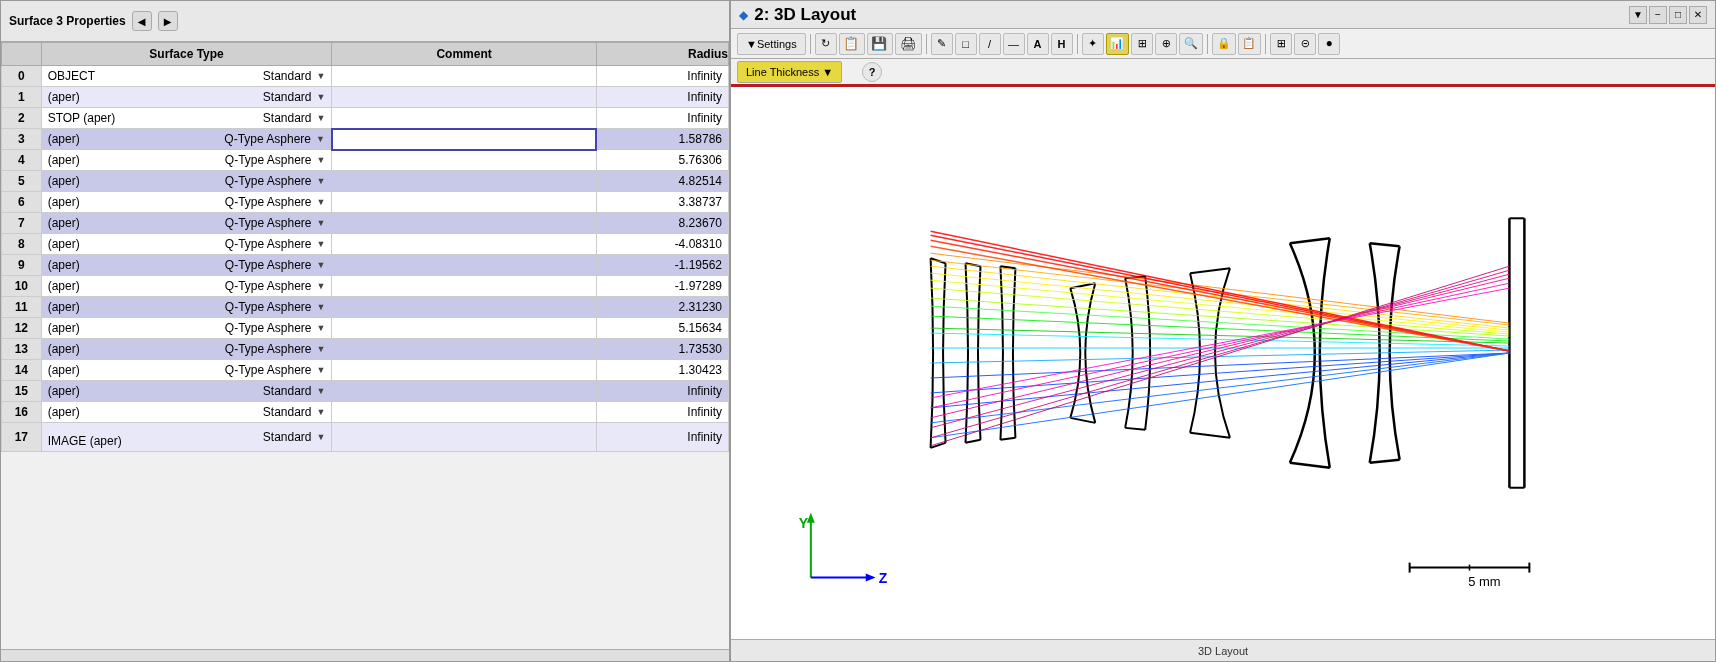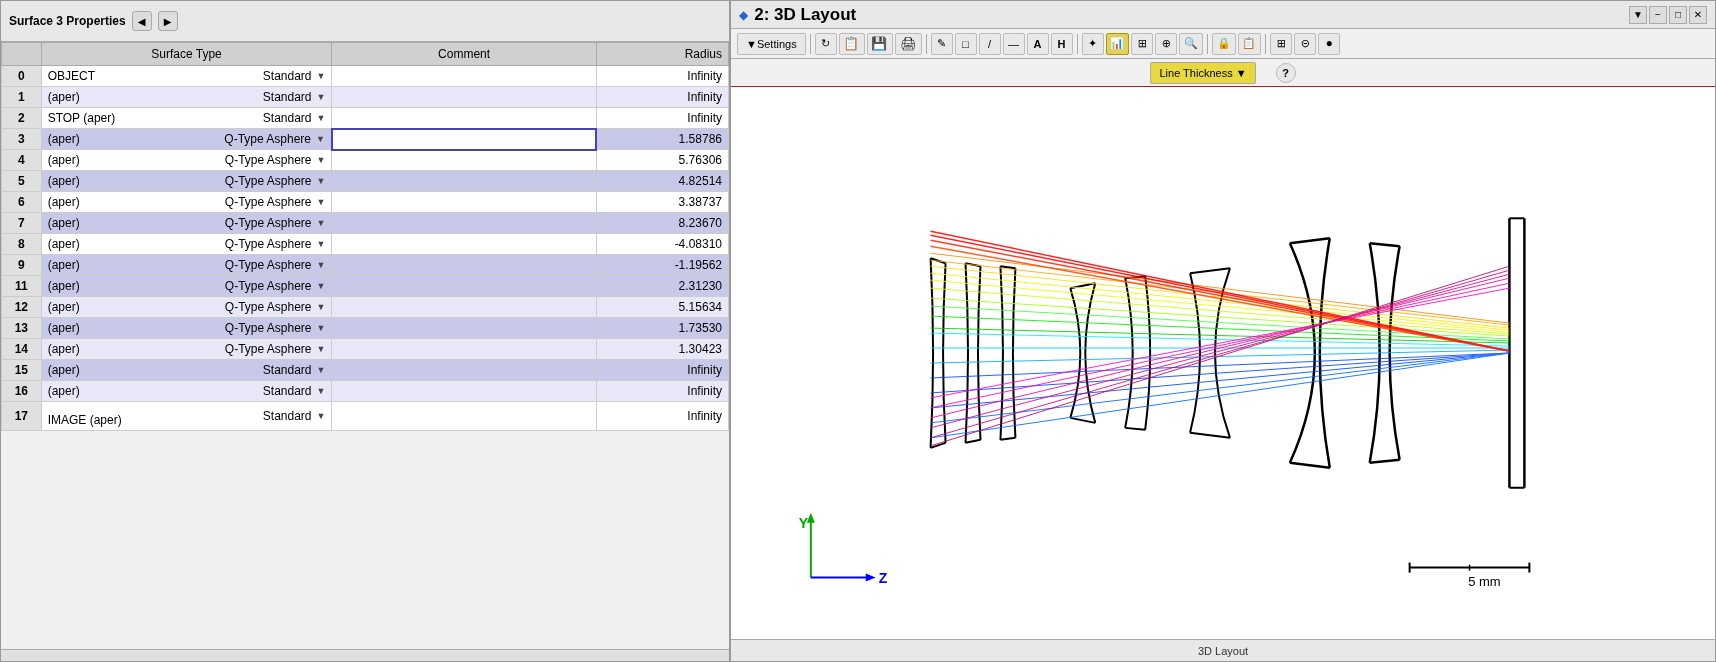--- a/index.html
+++ b/index.html
@@ -59,23 +59,23 @@
 
     table {
       width: 100%;
       border-collapse: collapse;
       font-size: 12px;
     }
 
     table thead th {
       background: #d0d0d0;
       border: 1px solid #aaa;
-      padding: 4px 6px;
+      padding: 4px 0;
       text-align: center;
-      font-weight: normal;
+      font-weight: bold;
       position: sticky;
       top: 0;
       z-index: 1;
     }
 
     table tbody tr td {
       border: 1px solid #ccc;
       padding: 3px 6px;
     }
 
@@ -217,27 +217,26 @@
 
     .toolbar-separator {
       width: 1px;
       height: 20px;
       background: #aaa;
       margin: 0 2px;
     }
 
     .second-toolbar {
       background: #f0f0f0;
-      border-bottom: 1px solid #b91c1c;
+      border-bottom: 3px solid #b91c1c;
       padding: 3px 6px;
       display: flex;
       align-items: center;
       gap: 20px;
       height: 28px;
-      justify-content: center;
     }
 
     .line-thickness-btn {
       background: #e8d840;
       border: 1px solid #aaa;
       padding: 2px 8px;
       cursor: pointer;
       font-size: 11px;
       height: 22px;
       display: flex;
@@ -417,20 +416,32 @@
             <td class="row-num">9</td>
             <td class="col-type">
               <div class="type-select-wrapper">
                 <span style="flex: 1 1 0%;">(aper)    </span>
                 <span>Q-Type Asphere</span>
                 <span class="type-dropdown-arrow"> ▼</span>
               </div>
             </td>
             <td class="col-comment"></td>
             <td class="col-radius">-1.19562</td>
+          </tr>
+          <tr>
+            <td class="row-num">10</td>
+            <td class="col-type">
+              <div class="type-select-wrapper">
+                <span style="flex: 1 1 0%;">(aper)    </span>
+                <span>Q-Type Asphere</span>
+                <span class="type-dropdown-arrow"> ▼</span>
+              </div>
+            </td>
+            <td class="col-comment"></td>
+            <td class="col-radius">-1.97289</td>
           </tr>
           <tr class="row-selected">
             <td class="row-num">11</td>
             <td class="col-type">
               <div class="type-select-wrapper">
                 <span style="flex: 1 1 0%;">(aper)    </span>
                 <span>Q-Type Asphere</span>
                 <span class="type-dropdown-arrow"> ▼</span>
               </div>
             </td>

